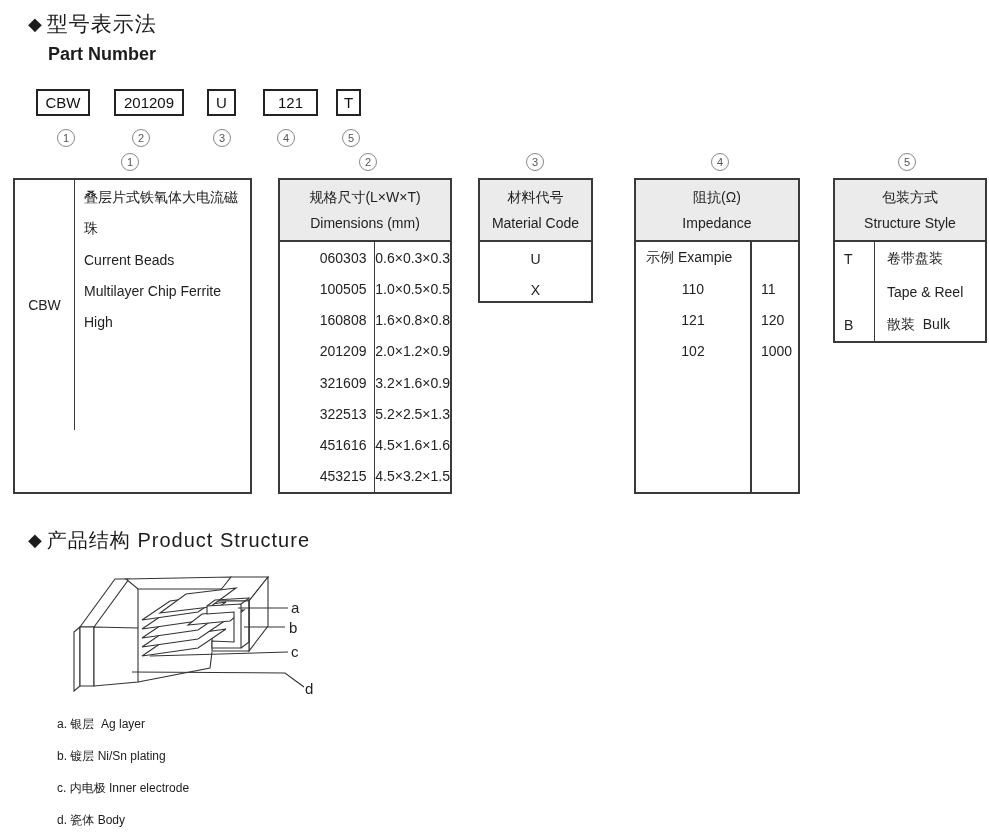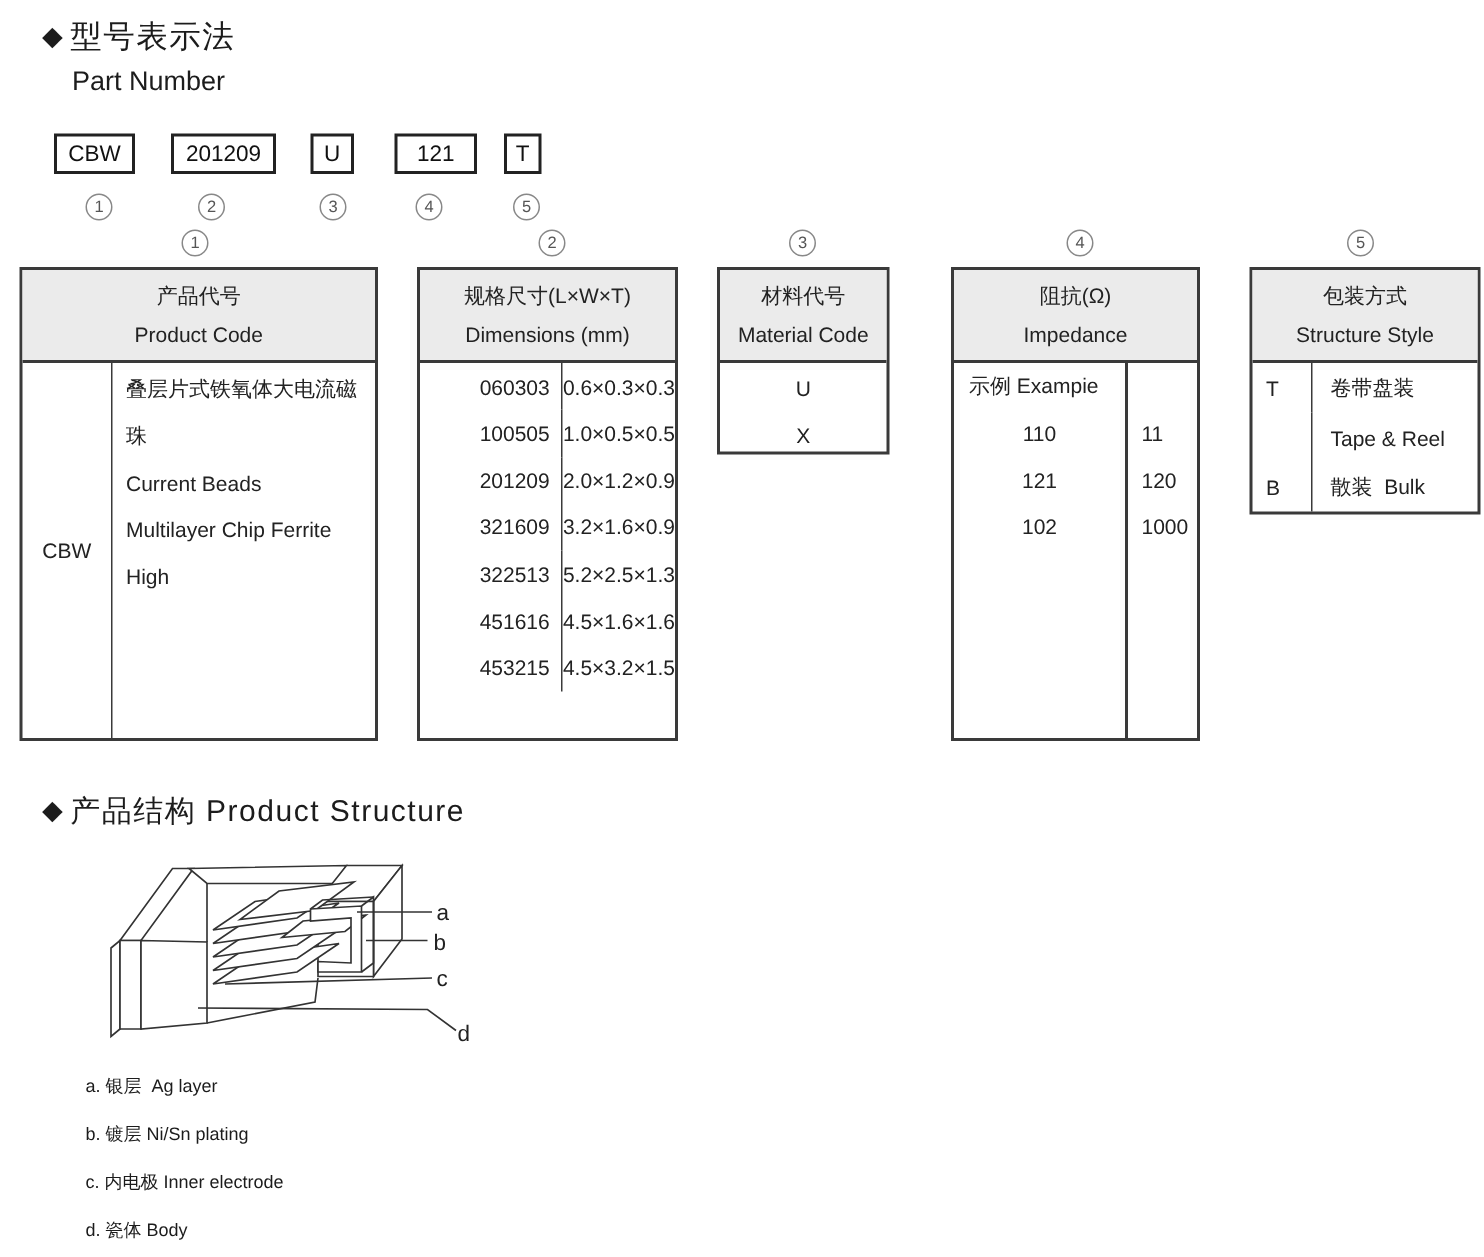--- a/index.html
+++ b/index.html
@@ -3,21 +3,21 @@
 <meta charset="utf-8">
 <style>
   html,body{margin:0;padding:0;background:#fff;}
   .page{
     position:relative;width:989px;height:838px;background:#fff;overflow:hidden;
     font-family:"Liberation Sans", sans-serif;color:#1c1c1c;
   }
   .abs{position:absolute;}
   
   .h-cn{font-size:21px;letter-spacing:1px;}
-  .h-en{font-size:18px;}
+  .h-en{font-size:18px;font-weight:bold;}
   .diamond{font-size:18px;margin-right:4px;position:relative;top:-1px;}
   
   .pn-box{
     position:absolute;top:89px;height:23px;border:2px solid #222;background:#fff;
     display:flex;align-items:center;justify-content:center;font-size:15px;color:#111;
   }
   
   .circ{
     position:absolute;width:16px;height:16px;border:1px solid #888;border-radius:50%;
     color:#555;font-size:11px;line-height:16px;text-align:center;background:#fff;
@@ -78,24 +78,20 @@
   <div class="circ" style="left:277px;top:129px;">4</div>
   <div class="circ" style="left:342px;top:129px;">5</div>
 
   <div class="circ" style="left:121px;top:153px;">1</div>
   <div class="circ" style="left:359px;top:153px;">2</div>
   <div class="circ" style="left:526px;top:153px;">3</div>
   <div class="circ" style="left:711px;top:153px;">4</div>
   <div class="circ" style="left:898px;top:153px;">5</div>
 
   <div class="tbl" style="left:13px;top:178px;width:239px;height:316px;">
-    <div class="thead">
-      <div>产品代号</div>
-      <div>Product Code</div>
-    </div>
     <div class="tbody t1-body">
       <div class="t1-c1">CBW</div>
       <div class="t1-c2">
         <div>叠层片式铁氧体大电流磁珠</div>
         <div>Current Beads</div>
         <div>Multilayer Chip Ferrite High</div>
       </div>
     </div>
   </div>
 
@@ -105,20 +101,24 @@
       <div>Dimensions (mm)</div>
     </div>
     <div class="tbody">
       <div class="t2-row">
           <div class="t2-c1">060303</div>
           <div class="t2-c2">0.6×0.3×0.3</div>
         </div>
       <div class="t2-row">
           <div class="t2-c1">100505</div>
           <div class="t2-c2">1.0×0.5×0.5</div>
+        </div>
+      <div class="t2-row">
+          <div class="t2-c1">160808</div>
+          <div class="t2-c2">1.6×0.8×0.8</div>
         </div>
       <div class="t2-row">
           <div class="t2-c1">201209</div>
           <div class="t2-c2">2.0×1.2×0.9</div>
         </div>
       <div class="t2-row">
           <div class="t2-c1">321609</div>
           <div class="t2-c2">3.2×1.6×0.9</div>
         </div>
       <div class="t2-row">

